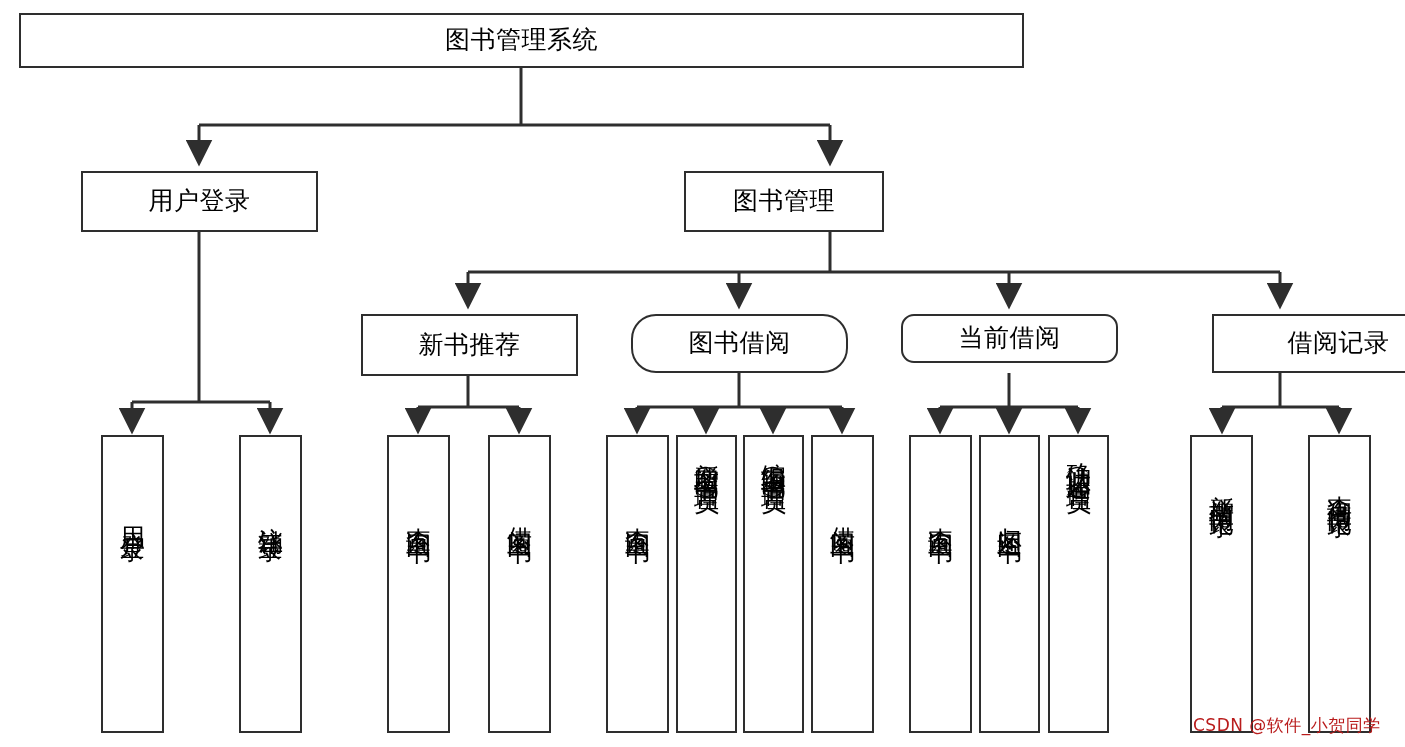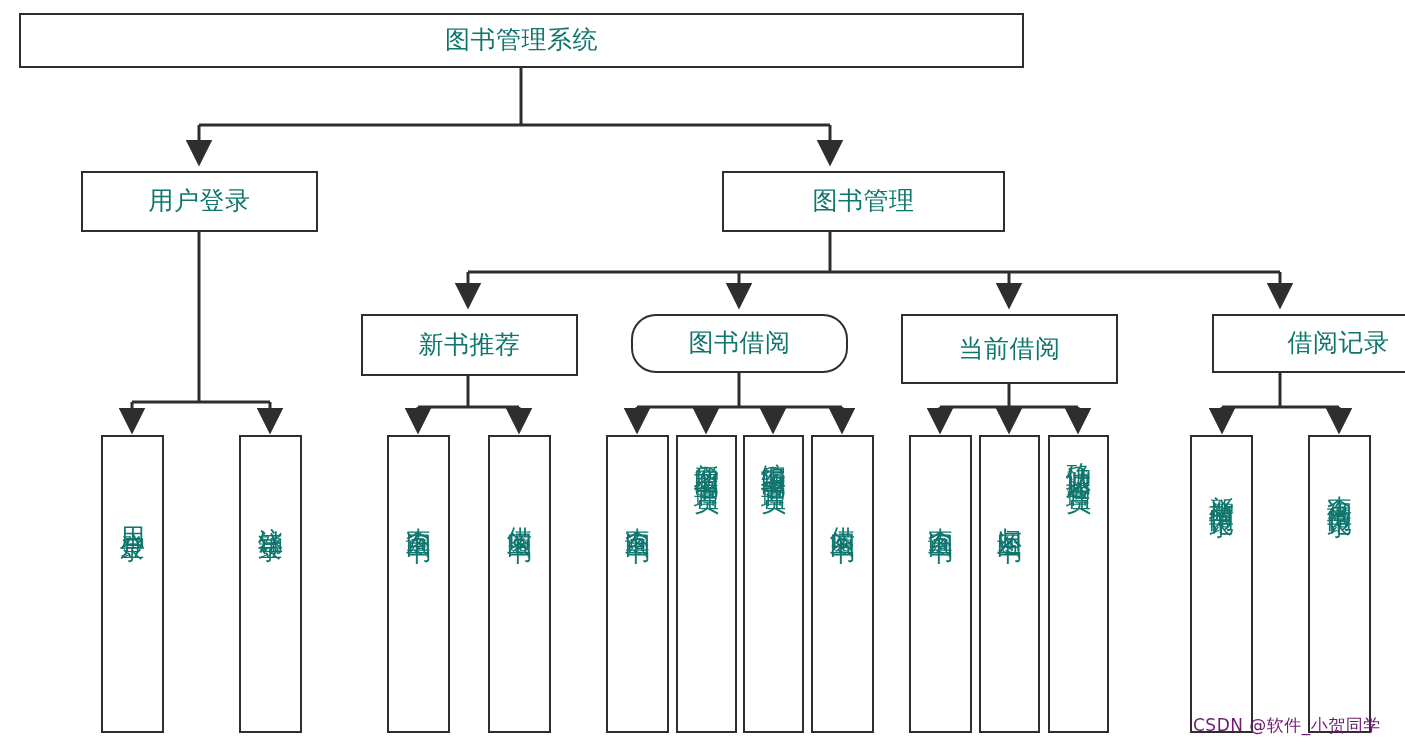--- a/index.html
+++ b/index.html
@@ -25,21 +25,21 @@
   .node-box {
     position: absolute;
     box-sizing: border-box;
     border: 2px solid #2e2e2e;
     background: #ffffff;
     display: flex;
     align-items: center;
     justify-content: center;
   }
   .node-label {
-    color: #0f766e;
+    color: #000000;
     letter-spacing: 0.5px;
     white-space: nowrap;
     line-height: 1.05;
   }
   .node-h .node-label {
     font-size: 25px;
   }
   .node-root .node-label {
     font-size: 25px;
   }
@@ -52,21 +52,21 @@
     writing-mode: vertical-rl;
     text-orientation: upright;
     font-size: 25px;
     letter-spacing: 4px;
     line-height: 1.0;
     white-space: nowrap;
   }
   .watermark {
     position: absolute;
     font-size: 17px;
-    color: #701a75;
+    color: #b91c1c;
     white-space: nowrap;
     letter-spacing: 0.5px;
     pointer-events: none;
   }
 </style>
 </head>
 <body>
 
 <div id="stage">
 
@@ -121,31 +121,31 @@
     </g>
   </svg>
 
   <div class="node-box node-h node-root" style="left:19px; top:13px; width:1005px; height:55px;">
     <span class="node-label">图书管理系统</span>
   </div>
 
   <div class="node-box node-h" style="left:81px; top:171px; width:237px; height:61px;">
     <span class="node-label">用户登录</span>
   </div>
-  <div class="node-box node-h" style="left:722px; top:171px; width:283px; height:61px;text-align:right;">
+  <div class="node-box node-h" style="left:684px; top:171px; width:200px; height:61px;text-align:right;">
     <span class="node-label">图书管理</span>
   </div>
 
   <div class="node-box node-h" style="left:361px; top:314px; width:217px; height:62px;">
     <span class="node-label">新书推荐</span>
   </div>
   <div class="node-box node-h" style="left:631px; top:314px; width:217px; height:59px;border-radius:25px;">
     <span class="node-label">图书借阅</span>
   </div>
-  <div class="node-box node-h" style="left:901px; top:314px; width:217px; height:70px;">
+  <div class="node-box node-h" style="left:901px; top:314px; width:217px; height:49px;border-radius:13px;">
     <span class="node-label">当前借阅</span>
   </div>
   <div class="node-box node-h" style="left:1171px; top:314px; width:253px; height:59px;margin-left:41px;">
     <span class="node-label">借阅记录</span>
   </div>
 
   <div class="node-box node-v" style="left:101px; top:435px; width:63px; height:298px; padding-top:70px;">
     <span class="node-label">用户登录</span>
   </div>
   <div class="node-box node-v" style="left:239px; top:435px; width:63px; height:298px; padding-top:70px;">

